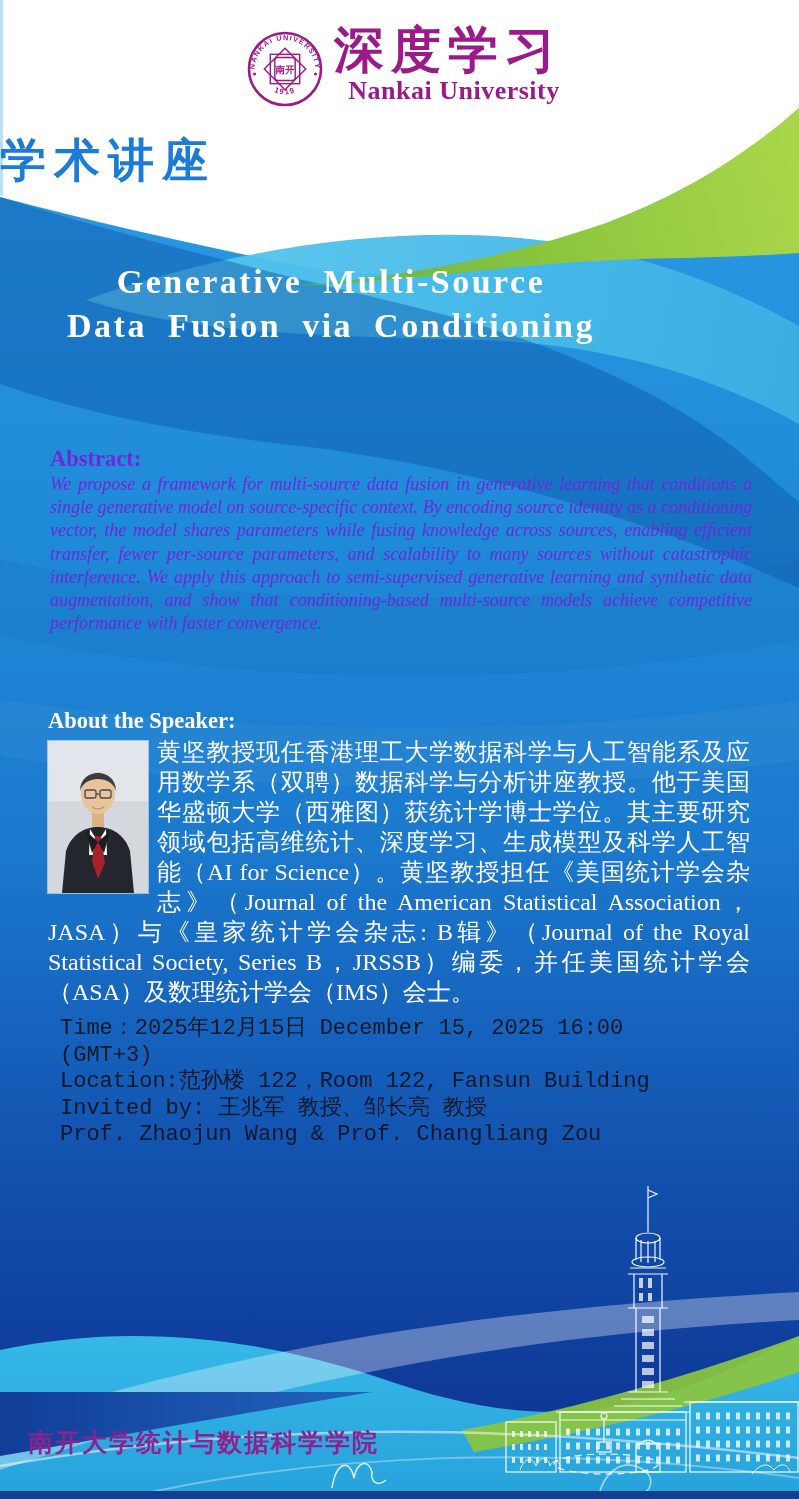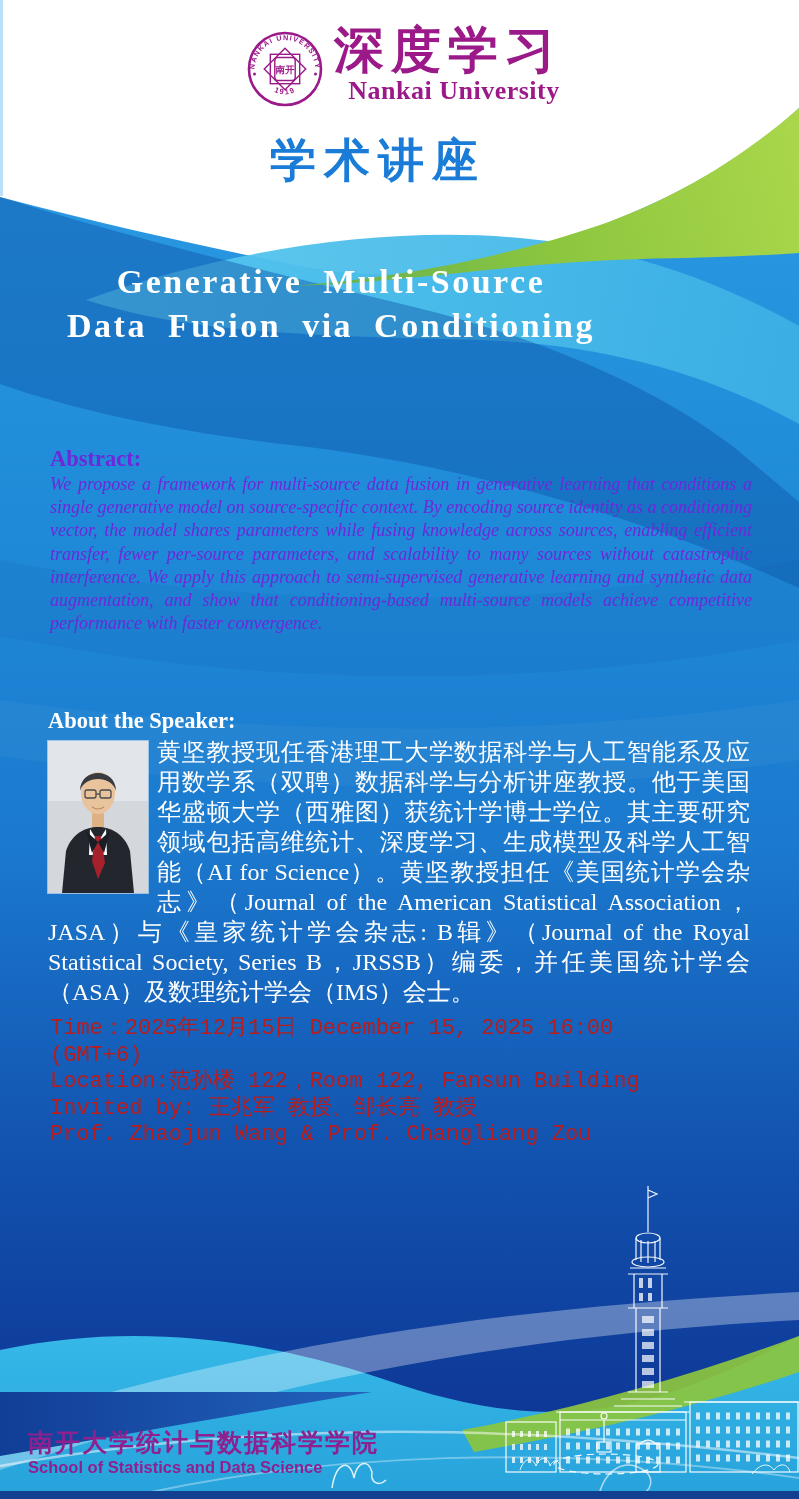--- a/index.html
+++ b/index.html
@@ -16,21 +16,21 @@
   .callig{
     left:334px;top:22px;width:240px;height:56px;
     font-size:50px;font-weight:bold;color:#9B1989;letter-spacing:7px;
     font-family:"DejaVu Serif","Liberation Serif",serif;line-height:56px;white-space:nowrap;
   }
   .univ-en{
     left:334px;top:76px;width:240px;text-align:center;
     font-size:26px;font-weight:bold;color:#9B1989;letter-spacing:0.5px;
   }
   .event-type{
-    left:0;top:130px;width:756px;text-align:center;
+    left:0;top:130px;width:756px;
     font-size:46px;font-weight:bold;color:#1A7CD6;letter-spacing:8px;
   }
 
   
   .lecture-title{
     left:0;top:260px;width:662px;text-align:center;color:#ffffff;
     font-size:34px;font-weight:bold;line-height:44px;
     letter-spacing:2.5px;word-spacing:10px;
   }
 
@@ -45,21 +45,21 @@
   .speaker{left:48px;top:708px;width:702px;color:#ffffff;}
   .bio{margin-top:3px;font-size:24px;line-height:30px;text-align:justify;}
   .photo{
     float:left;width:100px;height:152px;margin:4px 9px 6px 0;
     outline:1px solid rgba(255,255,255,.55);
   }
   .photo svg{display:block;width:100%;height:100%;}
 
   
   .details{
-    left:50px;top:1016px;width:720px;color:#b91c1c;
+    left:60px;top:1016px;width:720px;color:#0f172a;
     font-family:"Liberation Mono","DejaVu Sans Mono",monospace;
     font-size:22px;line-height:26.5px;
   }
 
   
   .school-cn{
     left:28px;top:1426px;width:460px;
     font-family:"Liberation Sans","DejaVu Sans",sans-serif;
     font-size:25px;font-weight:bold;color:#8E2190;letter-spacing:2px;
   }
@@ -228,22 +228,21 @@
           <rect x="52" y="49" width="11" height="8" rx="2" fill="none" stroke="#4A4A4E" stroke-width="1.3"></rect>
           <path d="M48 53 h4" stroke="#4A4A4E" stroke-width="1.3"></path>
           <path d="M44 66 q6 4 12 0" stroke="#B98B66" stroke-width="1.2" fill="none"></path>
         </svg>
       </span><span>黄坚教授现任香港理工大学数据科学与人工智能系及应用数学系（双聘）数据科学与分析讲座教授。他于美国华盛顿大学（西雅图）获统计学博士学位。其主要研究领域包括高维统计、深度学习、生成模型及科学人工智能（AI for Science）。黄坚教授担任《美国统计学会杂志》（Journal of the American Statistical Association，JASA）与《皇家统计学会杂志: B辑》（Journal of the Royal Statistical Society, Series B，JRSSB）编委，并任美国统计学会（ASA）及数理统计学会（IMS）会士。</span>
     </div>
   </div>
 
   <div class="abs details">
     <div>Time：2025年12月15日 December 15, 2025 16:00</div>
-    <div>(GMT+6)</div>
+    <div>(GMT+3)</div>
     <div>Location:范孙楼 122，Room 122, Fansun Building</div>
     <div>Invited by: 王兆军 教授、邹长亮 教授</div>
     <div>Prof. Zhaojun Wang &amp; Prof. Changliang Zou</div>
   </div>
 
   <div class="abs school-cn">南开大学统计与数据科学学院</div>
-  <div class="abs school-en">School of Statistics and Data Science</div>
 
 </div>
 
 </body></html>

